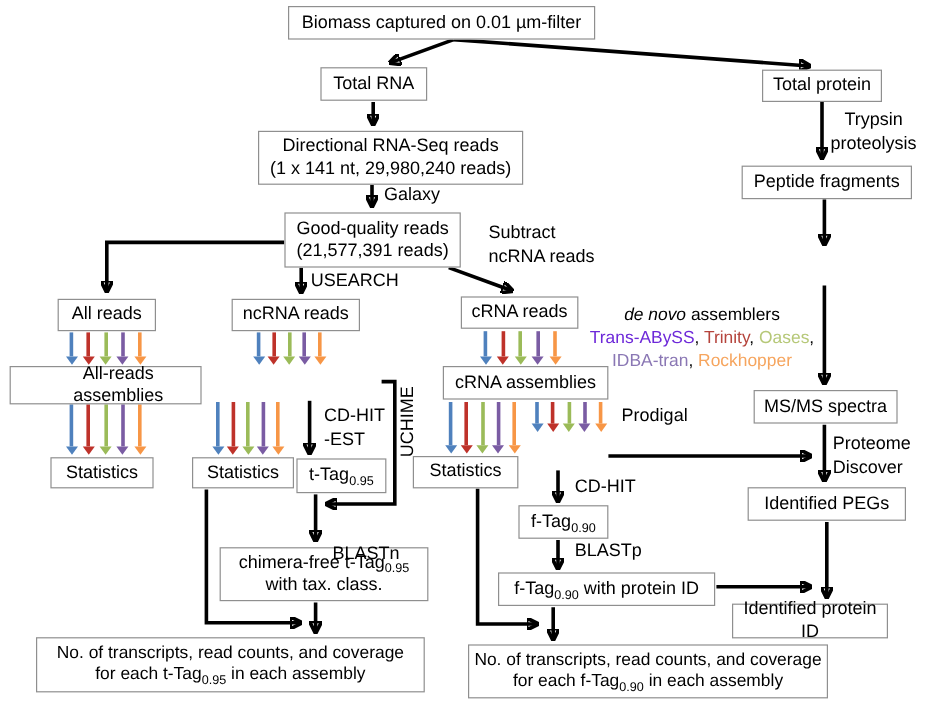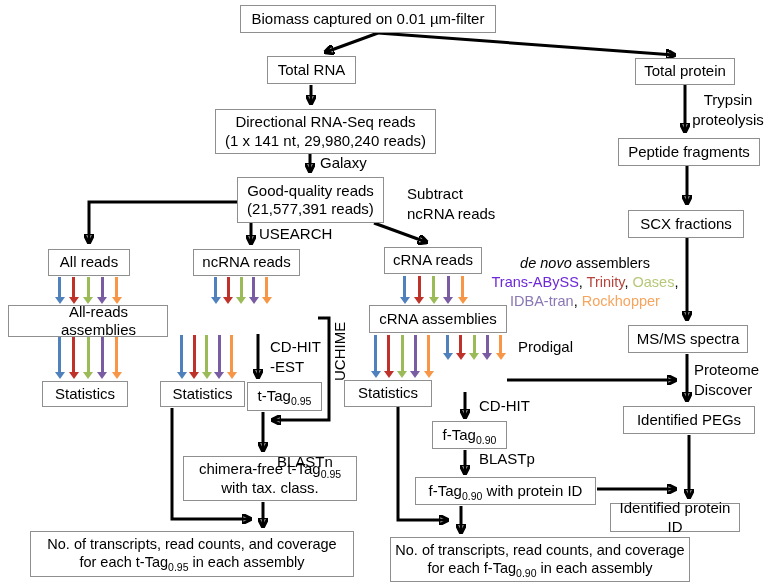--- a/index.html
+++ b/index.html
@@ -135,23 +135,20 @@
 
   <div class="box" style="left:237px; top:177px; width:147px; height:46px;">
     <div>Good-quality reads</div>
     <div>(21,577,391 reads)</div>
   </div>
 
   <div class="box" style="left:618px; top:138px; width:142px; height:28px;">
     <span>Peptide fragments</span>
   </div>
 
-  <div class="box" style="left:628px; top:210px; width:116px; height:28px;">
-    <span>SCX fractions</span>
-  </div>
 
   <div class="box" style="left:48px; top:249px; width:82px; height:27px;">
     <span>All reads</span>
   </div>
 
   <div class="box" style="left:193px; top:249px; width:107px; height:27px;">
     <span>ncRNA reads</span>
   </div>
 
   <div class="box" style="left:384px; top:247px; width:98px; height:27px;">

